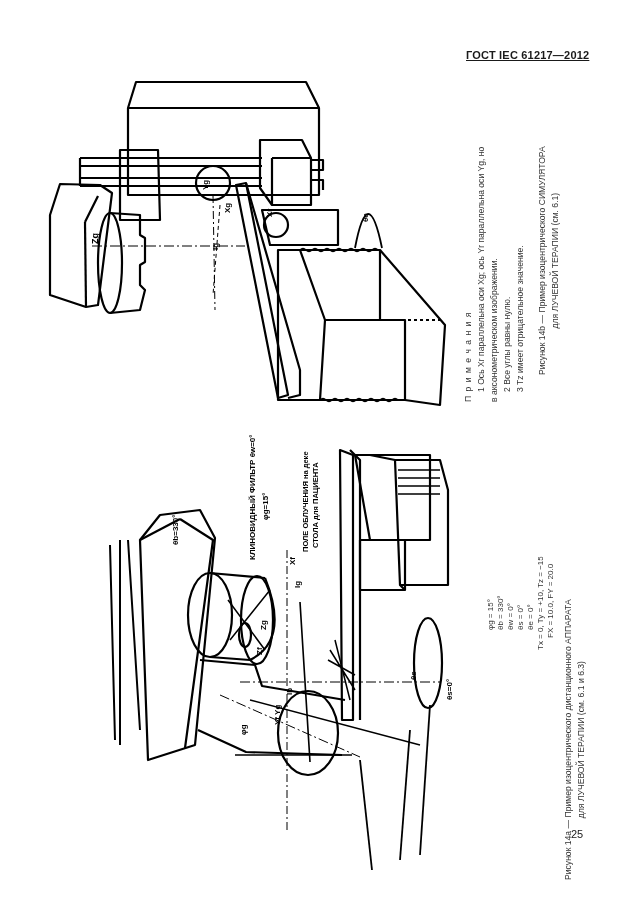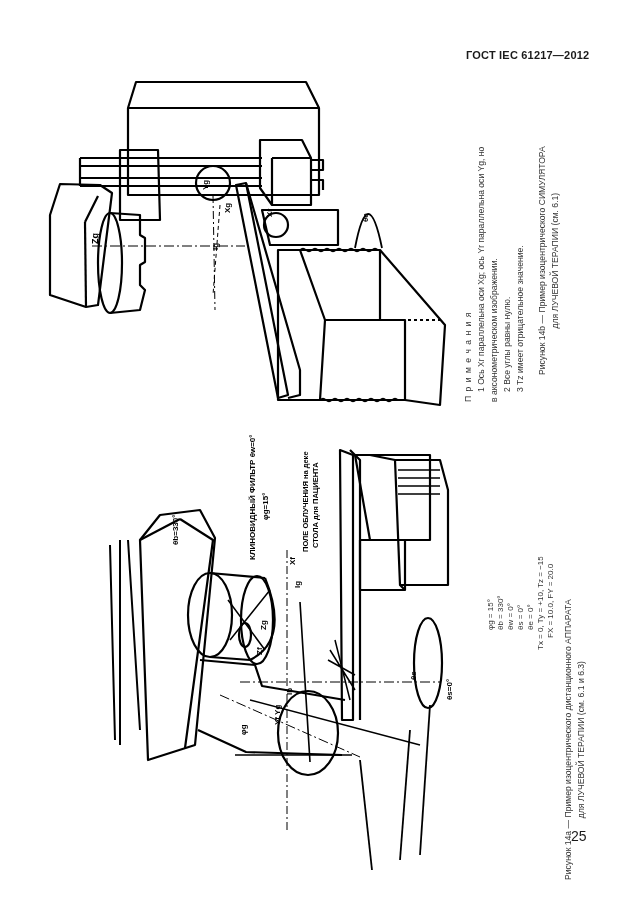--- a/index.html
+++ b/index.html
@@ -1,19 +1,19 @@
 <!DOCTYPE html>
 <html><head>
 <meta charset="utf-8">
 <style>
   html, body { margin:0; padding:0; background:#ffffff; }
   body { width:630px; height:913px; position:relative; overflow:hidden;
          font-family:"Liberation Sans", sans-serif; color:#1a1a1a; }
-  .header { position:absolute; left:466px; top:49px; font-size:11px; font-weight:bold; letter-spacing:0.2px; }
-  .page-num { position:absolute; left:571px; top:828px; font-size:14px; }
+  .header { position:absolute; left:466px; top:49px; font-size:11px; font-weight:bold; letter-spacing:0.2px;text-decoration:underline; }
+  .page-num { position:absolute; left:571px; top:828px; font-size:11px; }
   .rot { position:absolute; transform-origin:0 0; transform:rotate(-90deg); white-space:nowrap; font-size:8.6px; line-height:13px; color:#333; }
   .drawing { position:absolute; left:0; top:0; }
   .lbl { font-family:"Liberation Sans", sans-serif; font-weight:bold; fill:#000; }
 </style>
 </head>
 <body>
 
 <div class="header">ГОСТ IEC 61217—2012</div>
 
 <div class="rot" style="left:462px; top:402px;">

